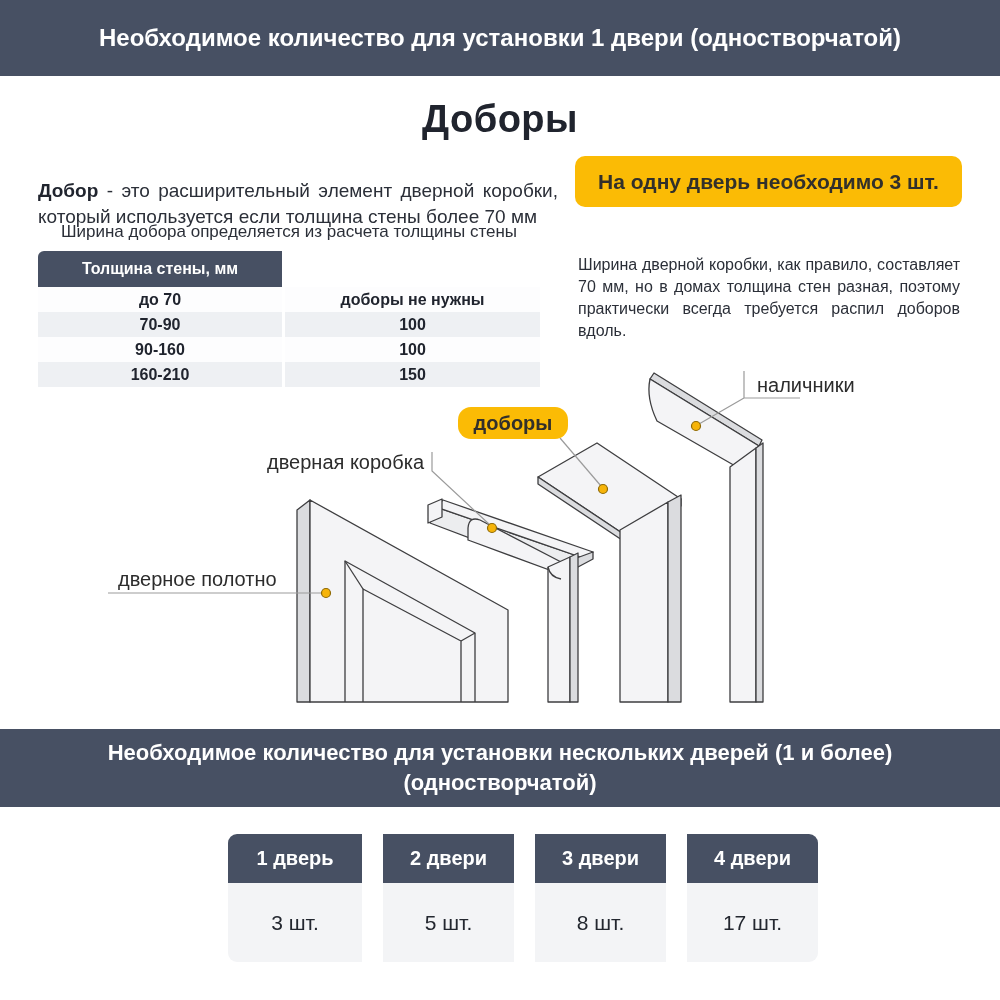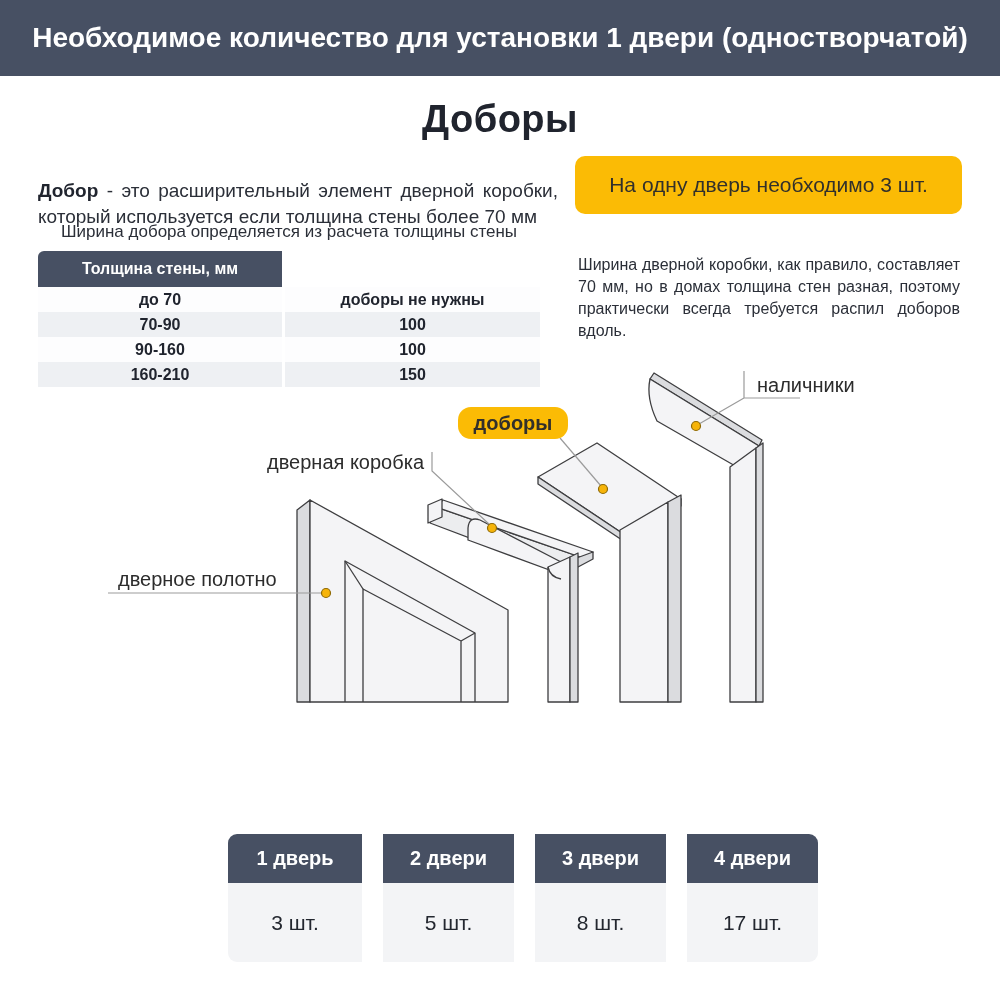--- a/index.html
+++ b/index.html
@@ -6,44 +6,44 @@
     --dark:#475063; --yellow:#FBBB05; --ink:#20242E; --text:#2B2F38;
     --row-alt:#EEF0F3; --body-gray:#F3F4F6; --face:#F4F4F6; --face-mid:#ECEDEF;
     --face-dark:#DBDCDF; --edge:#3E3E40; --line:#9B9B9B; --dot:#F6B40A; --dot-ring:#8F6A06;
   }
   html,body{margin:0;padding:0;background:#fff;}
   .page{position:relative;width:1000px;height:1000px;background:#fff;overflow:hidden;
         font-family:"Liberation Sans","DejaVu Sans",sans-serif;color:var(--text);}
   .bar{position:absolute;left:0;width:1000px;background:var(--dark);color:#fff;
        display:flex;flex-direction:column;align-items:center;justify-content:center;
        font-weight:700;text-align:center;}
-  .bar.top{top:0;height:76px;font-size:28px;}
+  .bar.top{top:0;height:76px;font-size:24px;}
   .bar.bottom{top:729px;height:78px;font-size:22px;line-height:30px;}
   .title{position:absolute;top:98px;left:0;width:1000px;margin:0;text-align:center;
          font-size:38px;font-weight:700;color:var(--ink);letter-spacing:.5px;}
   .intro{position:absolute;left:38px;top:159px;width:520px;font-size:19px;line-height:26px;
          text-align:justify;color:var(--text);}
   .intro b{color:var(--ink);}
   .caption{position:absolute;left:38px;top:222px;width:502px;text-align:center;
            font-size:17px;color:var(--text);}
   
   .wtable{position:absolute;left:38px;top:251px;width:502px;font-size:16px;}
   .wrow{display:flex;gap:3px;}
   .wcell{display:flex;align-items:center;justify-content:center;}
   .wcell.c1{width:244px;}
   .wcell.c2{width:255px;}
   .wrow.head .wcell{background:var(--dark);color:#fff;font-weight:700;height:36px;}
   .wrow.head .c1{border-top-left-radius:6px;}
   .wrow.head .c2{border-top-right-radius:6px;}
   .wrow.body .wcell{height:25px;font-weight:600;color:var(--ink);background:#FDFDFE;}
   .wrow.body.alt .wcell{background:var(--row-alt);}
   
-  .badge{position:absolute;left:575px;top:156px;width:387px;height:58px;background:var(--yellow);
+  .badge{position:absolute;left:575px;top:156px;width:387px;height:51px;background:var(--yellow);
          border-radius:10px;display:flex;align-items:center;justify-content:center;
-         font-size:21px;font-weight:400;color:#32302B;}
+         font-size:21px;font-weight:700;color:#32302B;}
   .note{position:absolute;left:578px;top:238px;width:382px;font-size:16px;line-height:22px;
         text-align:justify;color:var(--text);}
   
   .diagram{position:absolute;left:80px;top:366px;width:800px;height:344px;}
   .diagram .face{fill:var(--face);stroke:var(--edge);stroke-width:1.3;stroke-linejoin:round;}
   .diagram .facemid{fill:var(--face-mid);stroke:var(--edge);stroke-width:1.3;stroke-linejoin:round;}
   .diagram .facedark{fill:var(--face-dark);stroke:var(--edge);stroke-width:1.3;stroke-linejoin:round;}
   .diagram .edge{fill:none;stroke:var(--edge);stroke-width:1.3;stroke-linejoin:round;}
   .diagram .lline{fill:none;stroke:var(--line);stroke-width:1.2;}
   .diagram .dot{fill:var(--dot);stroke:var(--dot-ring);stroke-width:1.2;}
@@ -158,20 +158,24 @@
       <circle class="dot" cx="603" cy="489" r="4.5"></circle>
     </g>
 
     <g>
       <text x="757" y="392">наличники</text>
       <path class="lline" d="M744,371 V398 H800 M744,398 L699,424"></path>
       <circle class="dot" cx="696" cy="426" r="4.5"></circle>
     </g>
   </svg>
 
+  <div class="bar bottom">
+    <div>Необходимое количество для установки нескольких дверей (1 и более)</div>
+    <div>(одностворчатой)</div>
+  </div>
 
   <div class="qtable">
     <div class="qcol c0">
       <div class="qhead">1 дверь</div>
       <div class="qval">3 шт.</div>
     </div>
     <div class="qcol c1">
       <div class="qhead">2 двери</div>
       <div class="qval">5 шт.</div>
     </div>

